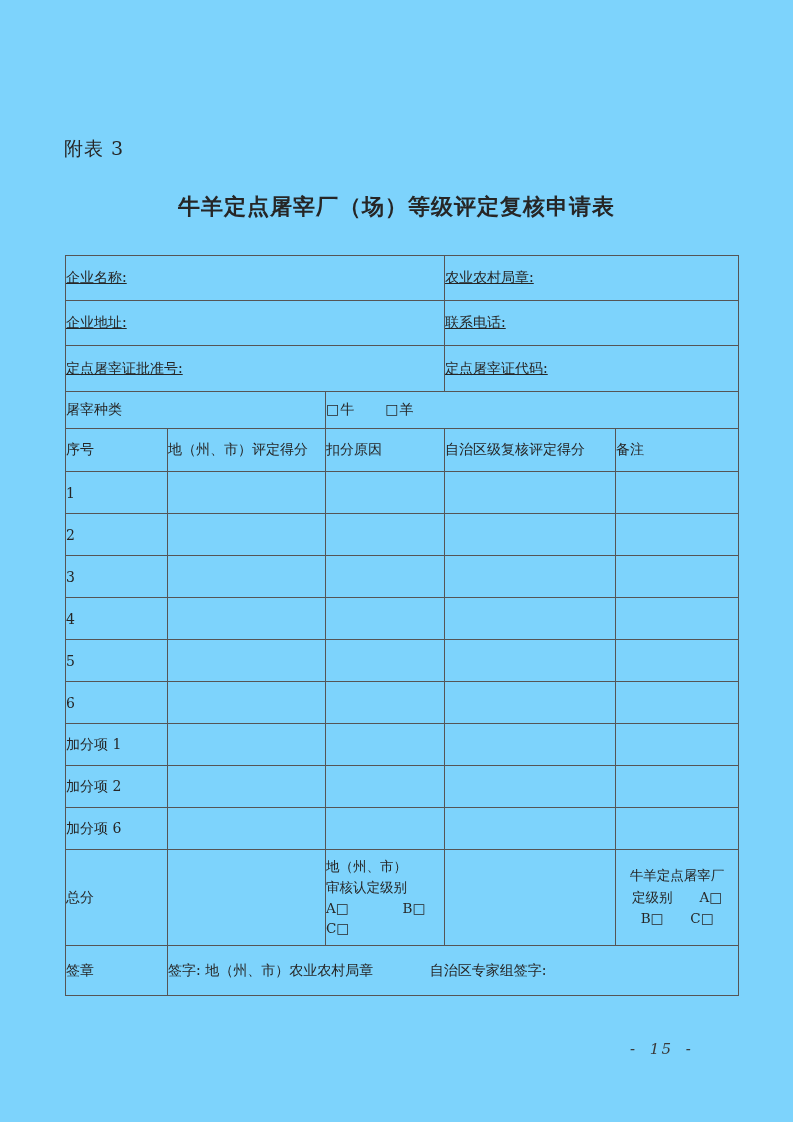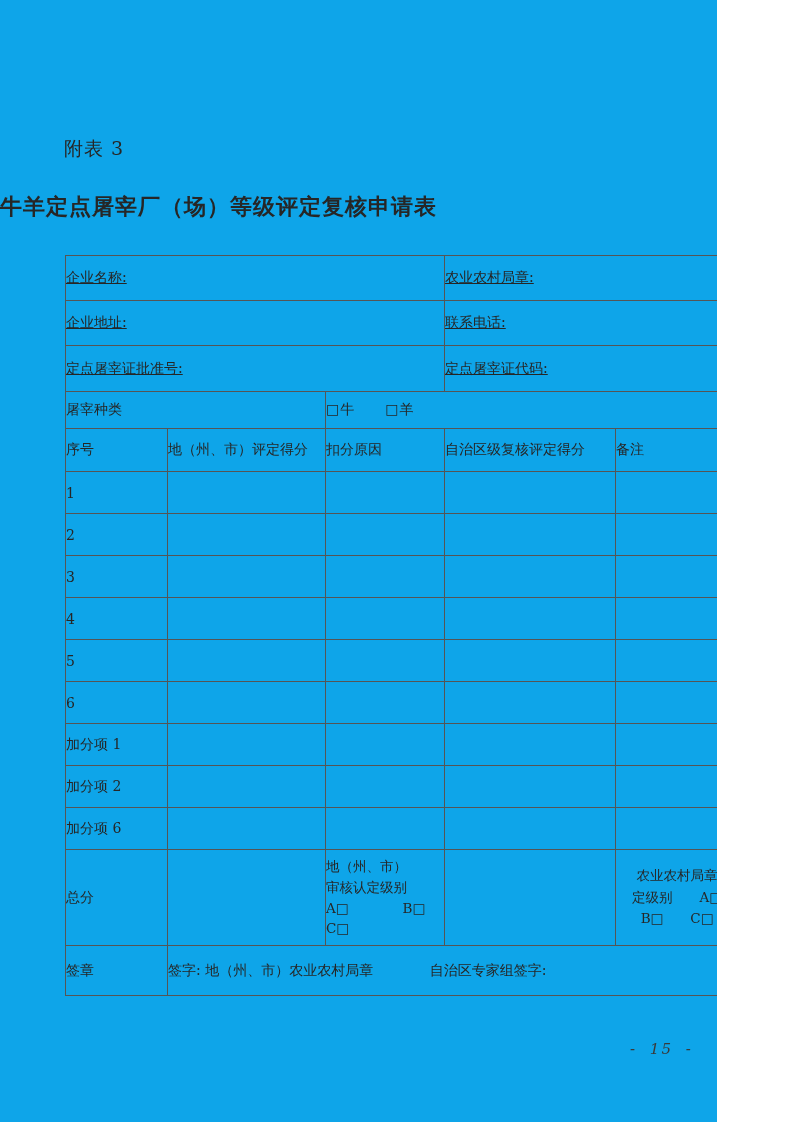--- a/index.html
+++ b/index.html
@@ -1,30 +1,30 @@
 <!DOCTYPE html>
 <html><head>
 <meta charset="utf-8">
 <style>
   html,body{margin:0;padding:0;background:#ffffff;}
   .sheet{
     position:relative;
-    width:717px;height:1122px;
-    background:#0ea5e9;
+    width:793px;height:1122px;
+    background:#7dd3fc;
     font-family:"DejaVu Serif","Liberation Serif",serif;
     color:#262626;
     overflow:hidden;
   }
   .attach{
     position:absolute;left:64px;top:136px;
     font-size:19px;letter-spacing:1px;
   }
   .title{
     position:absolute;left:0;top:192px;width:100%;
-    margin:0;text-align:left;
+    margin:0;text-align:center;
     font-size:22px;font-weight:bold;letter-spacing:1px;
   }
   table.form{
     position:absolute;left:65px;top:255px;
     width:673px;
     border-collapse:collapse;table-layout:fixed;
     font-size:14px;
   }
   table.form td{
     border:1px solid #555555;
@@ -168,21 +168,21 @@
         <td class="center">总分</td>
         <td></td>
         <td class="grade-left">
           <div>地（州、市）</div>
           <div>审核认定级别</div>
           <div>A□　　　　B□</div>
           <div>C□</div>
         </td>
         <td></td>
         <td class="grade-center">
-          <div>农业农村局章</div>
+          <div>牛羊定点屠宰厂</div>
           <div>定级别　　A□</div>
           <div>B□　　C□</div>
         </td>
       </tr>
 
       <tr class="r-sign">
         <td class="center">签章</td>
         <td colspan="4" class="sign-cell">
           <span>签字: 地（州、市）农业农村局章</span>
           <span class="sign-gap">自治区专家组签字:</span>

